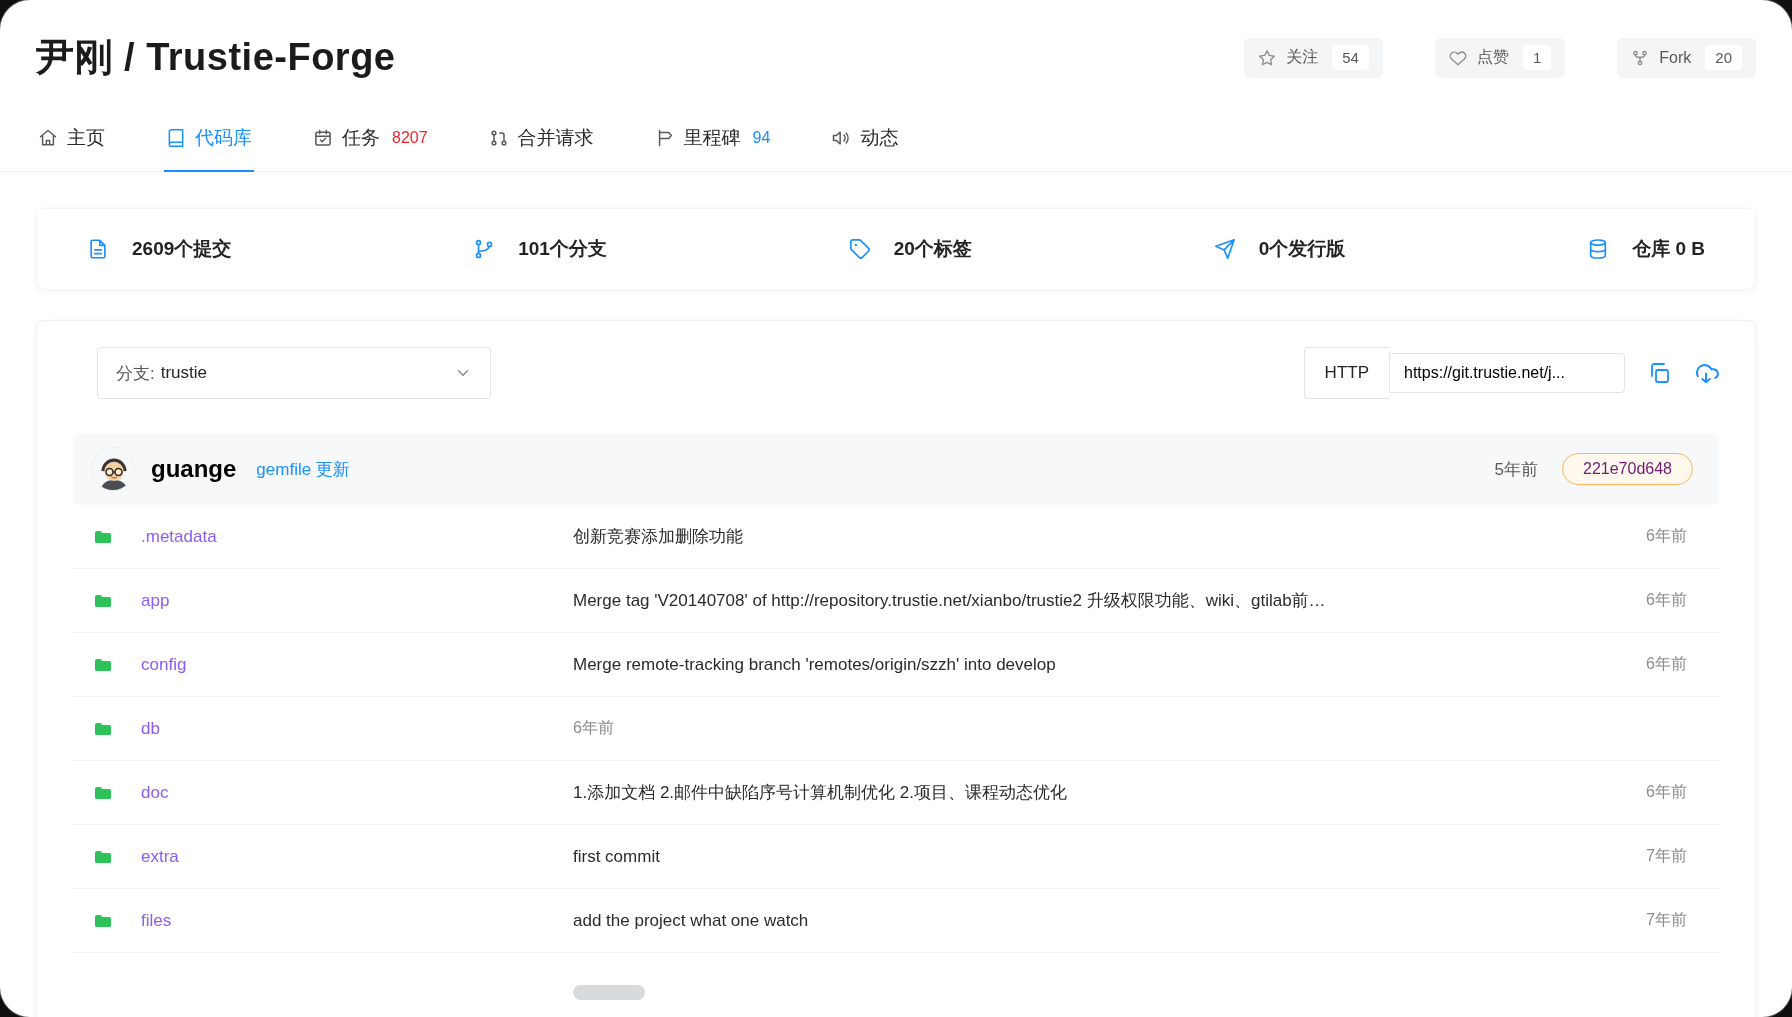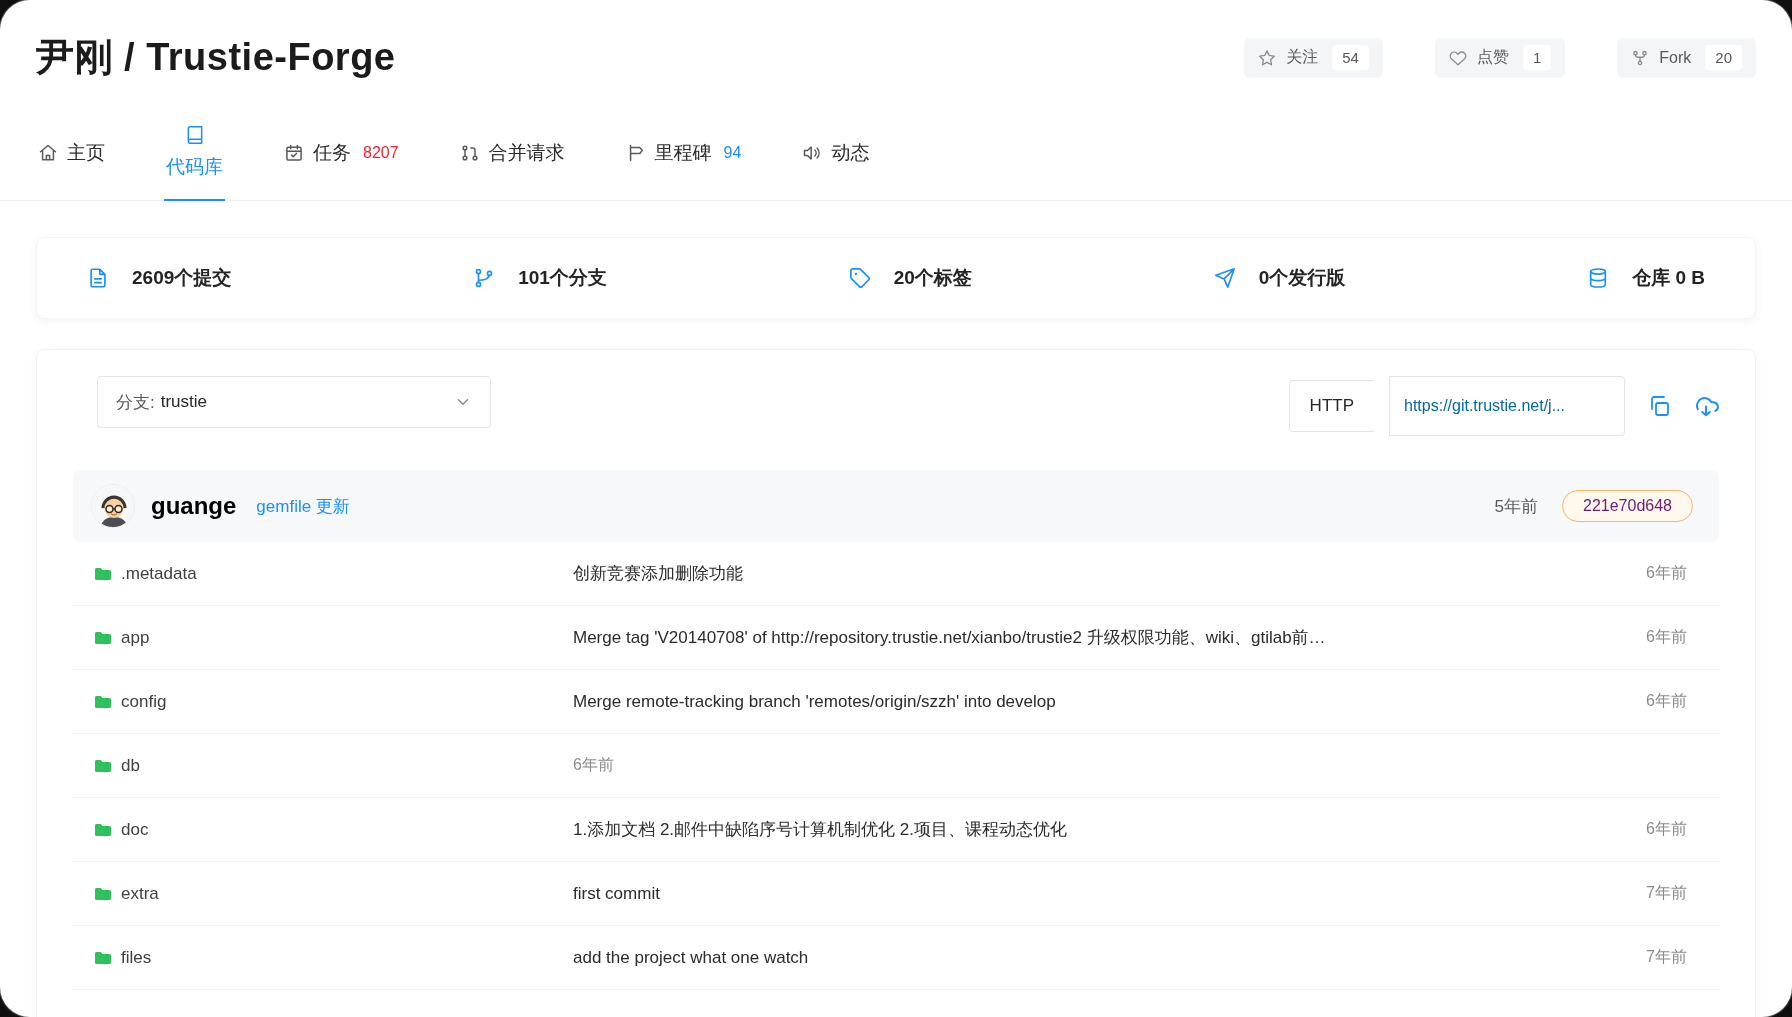--- a/index.html
+++ b/index.html
@@ -27,21 +27,21 @@
     font-family:inherit;
   }
   .btn .icon { display:flex; color:#8c8c8c; }
   .btn .chip { background:#ffffff; border-radius:4px; padding:4px 10px; font-size:15px; color:#595959; margin-left:4px; }
 
   
   .tabs { display:flex; gap:57px; padding:0 36px; margin-top:38px; border-bottom:1px solid #edeff1; }
   .tab { position:relative; display:flex; align-items:center; gap:9px; padding:4px 2px 20px 2px; font-size:19px; color:#2b2b2b; cursor:pointer; }
   .tab .icon { display:flex; color:#595959; }
   .tab .count { font-size:16px; margin-left:3px; }
-  .tab.active { color:#1890ff;flex-direction:column; }
+  .tab.active { color:#1890ff; }
   .tab.active .icon { color:#1890ff; }
   .tab.active::after { content:""; position:absolute; left:0; right:0; bottom:-1px; height:2px; background:#1890ff; }
   .count-red { color:#f5222d; }
   .count-blue { color:#1890ff; }
 
   
   .stats {
     display:flex; align-items:center; justify-content:space-between;
     margin:36px 36px 0 36px; height:82px; padding:0 50px;
     background:#fff; border:1px solid #f3f4f6; border-radius:8px;
@@ -51,42 +51,41 @@
   .stat .icon { display:flex; color:#1890ff; }
 
   
   .main-card {
     margin:30px 36px 0 36px; height:760px;
     background:#fff; border:1px solid #f0f1f3; border-radius:8px;
     box-shadow:0 2px 10px rgba(0,0,0,.04);
     padding:26px 36px 0 36px;
   }
 
-  .toolbar { display:flex; align-items:flex-start; justify-content:space-between; margin-bottom:34px;padding-left:24px; }
+  .toolbar { display:flex; align-items:center; justify-content:space-between; margin-bottom:34px;padding-left:24px; }
   .branch-select {
     width:394px; height:52px; border:1px solid #e1e4e8; border-radius:4px;
     display:flex; align-items:center; justify-content:space-between;
     padding:0 18px; font-size:17px; cursor:pointer; background:#fff;
   }
   .branch-select .label { color:#595959; }
   .branch-select .value { color:#262626; margin-left:6px; }
   .branch-left { display:flex; align-items:center; }
   .chev { display:flex; color:#8c8c8c; }
 
   .clone { display:flex; align-items:center; }
   .clone .proto {
     height:52px; border:1px solid #e1e4e8; border-right:none; border-radius:4px 0 0 4px;
     display:flex; align-items:center; padding:0 20px; font-size:17px; color:#262626;
     background:#fff; cursor:pointer; font-family:inherit;
   }
   .clone input {
-    height:60px; width:236px; border:1px solid #e1e4e8; border-radius:0 4px 4px 0;
-    padding:0 14px; font-size:16px; color:#0369a1; outline:none; background:#fff;
+    height:40px; width:236px; border:1px solid #e1e4e8; border-radius:0 4px 4px 0;
+    padding:0 14px; font-size:16px; color:#000000; outline:none; background:#fff;
     font-family:inherit;
-    margin-left:15px;
   }
   .icon-btn { display:flex; color:#1890ff; margin-left:22px; cursor:pointer; background:none; border:none; padding:0; }
 
   
   .commit-row {
     display:flex; align-items:center;
     background:#f7f8fa; border-radius:8px; height:72px; padding:0 26px 0 18px;
   }
   .commit-left { display:flex; align-items:center; gap:16px; }
   .avatar { width:44px; height:44px; border-radius:50%; overflow:hidden; background:#fff; border:1px solid #ececec; cursor:pointer; flex:none; }
@@ -97,21 +96,21 @@
   .commit-hash {
     border:1px solid #ffb55e; color:#701a75; background:#fff8ec;
     border-radius:16px; padding:6px 20px; font-size:16px; cursor:pointer;
   }
 
   
   .file-row {
     display:flex; align-items:center; height:64px;
     border-bottom:1px solid #f2f3f5; padding:0 32px 0 20px; font-size:17px; cursor:pointer;
   }
-  .file-name { display:flex; align-items:center; gap:8px; width:480px; flex:none; color:#404040; }
+  .file-name { display:flex; align-items:center; gap:28px; width:480px; flex:none; color:#8b5cf6; }
   .file-name .icon { display:flex; flex:none; }
   .file-msg { flex:1; color:#2b2b2b; white-space:nowrap; overflow:hidden; text-overflow:ellipsis; padding-right:40px; }
   .file-time { color:#8c8c8c; font-size:16px; flex:none; }
 
   .partial-row { position:relative; height:60px; }
   .partial-bar { position:absolute; left:500px; top:32px; width:72px; height:15px; border-radius:8px; background:#d9dadc; }
 
   svg { display:block; }
 </style>
 </head>

